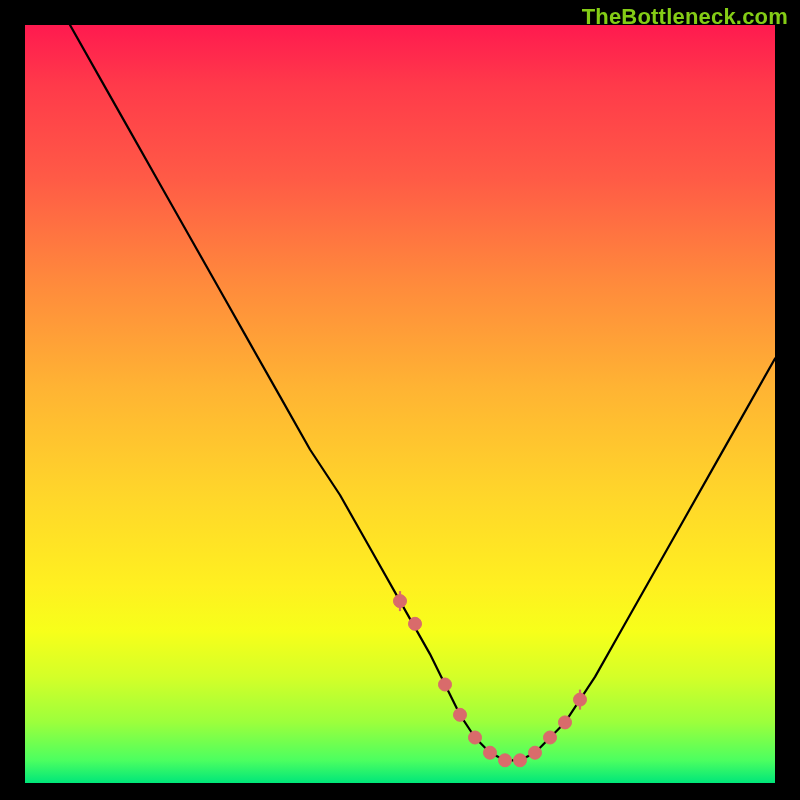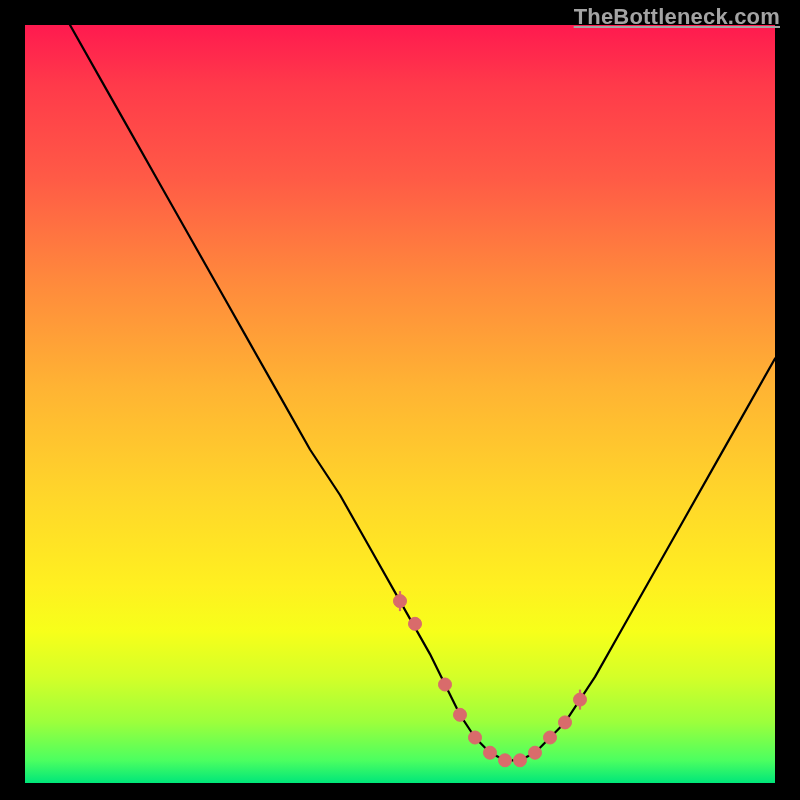--- a/index.html
+++ b/index.html
@@ -29,27 +29,26 @@
       #f7ff1a 80%,
       #d4ff28 86%,
       #9cff3c 92%,
       #4cff60 97%,
       #00e67a 100%
     );
   }
   .watermark {
     position: absolute;
     top: 4px;
-    right: 20px;
-    color: #a3a3a3;
+    right: 12px;
+    color: #84cc16;
     font-size: 22px;
     font-weight: 600;
     letter-spacing: 0.2px;
     z-index: 10;
-    text-decoration: underline;
   }
   svg.plot {
     position: absolute;
     left: 0;
     top: 0;
     width: 750px;
     height: 758px;
   }
   .curve {
     fill: none;

